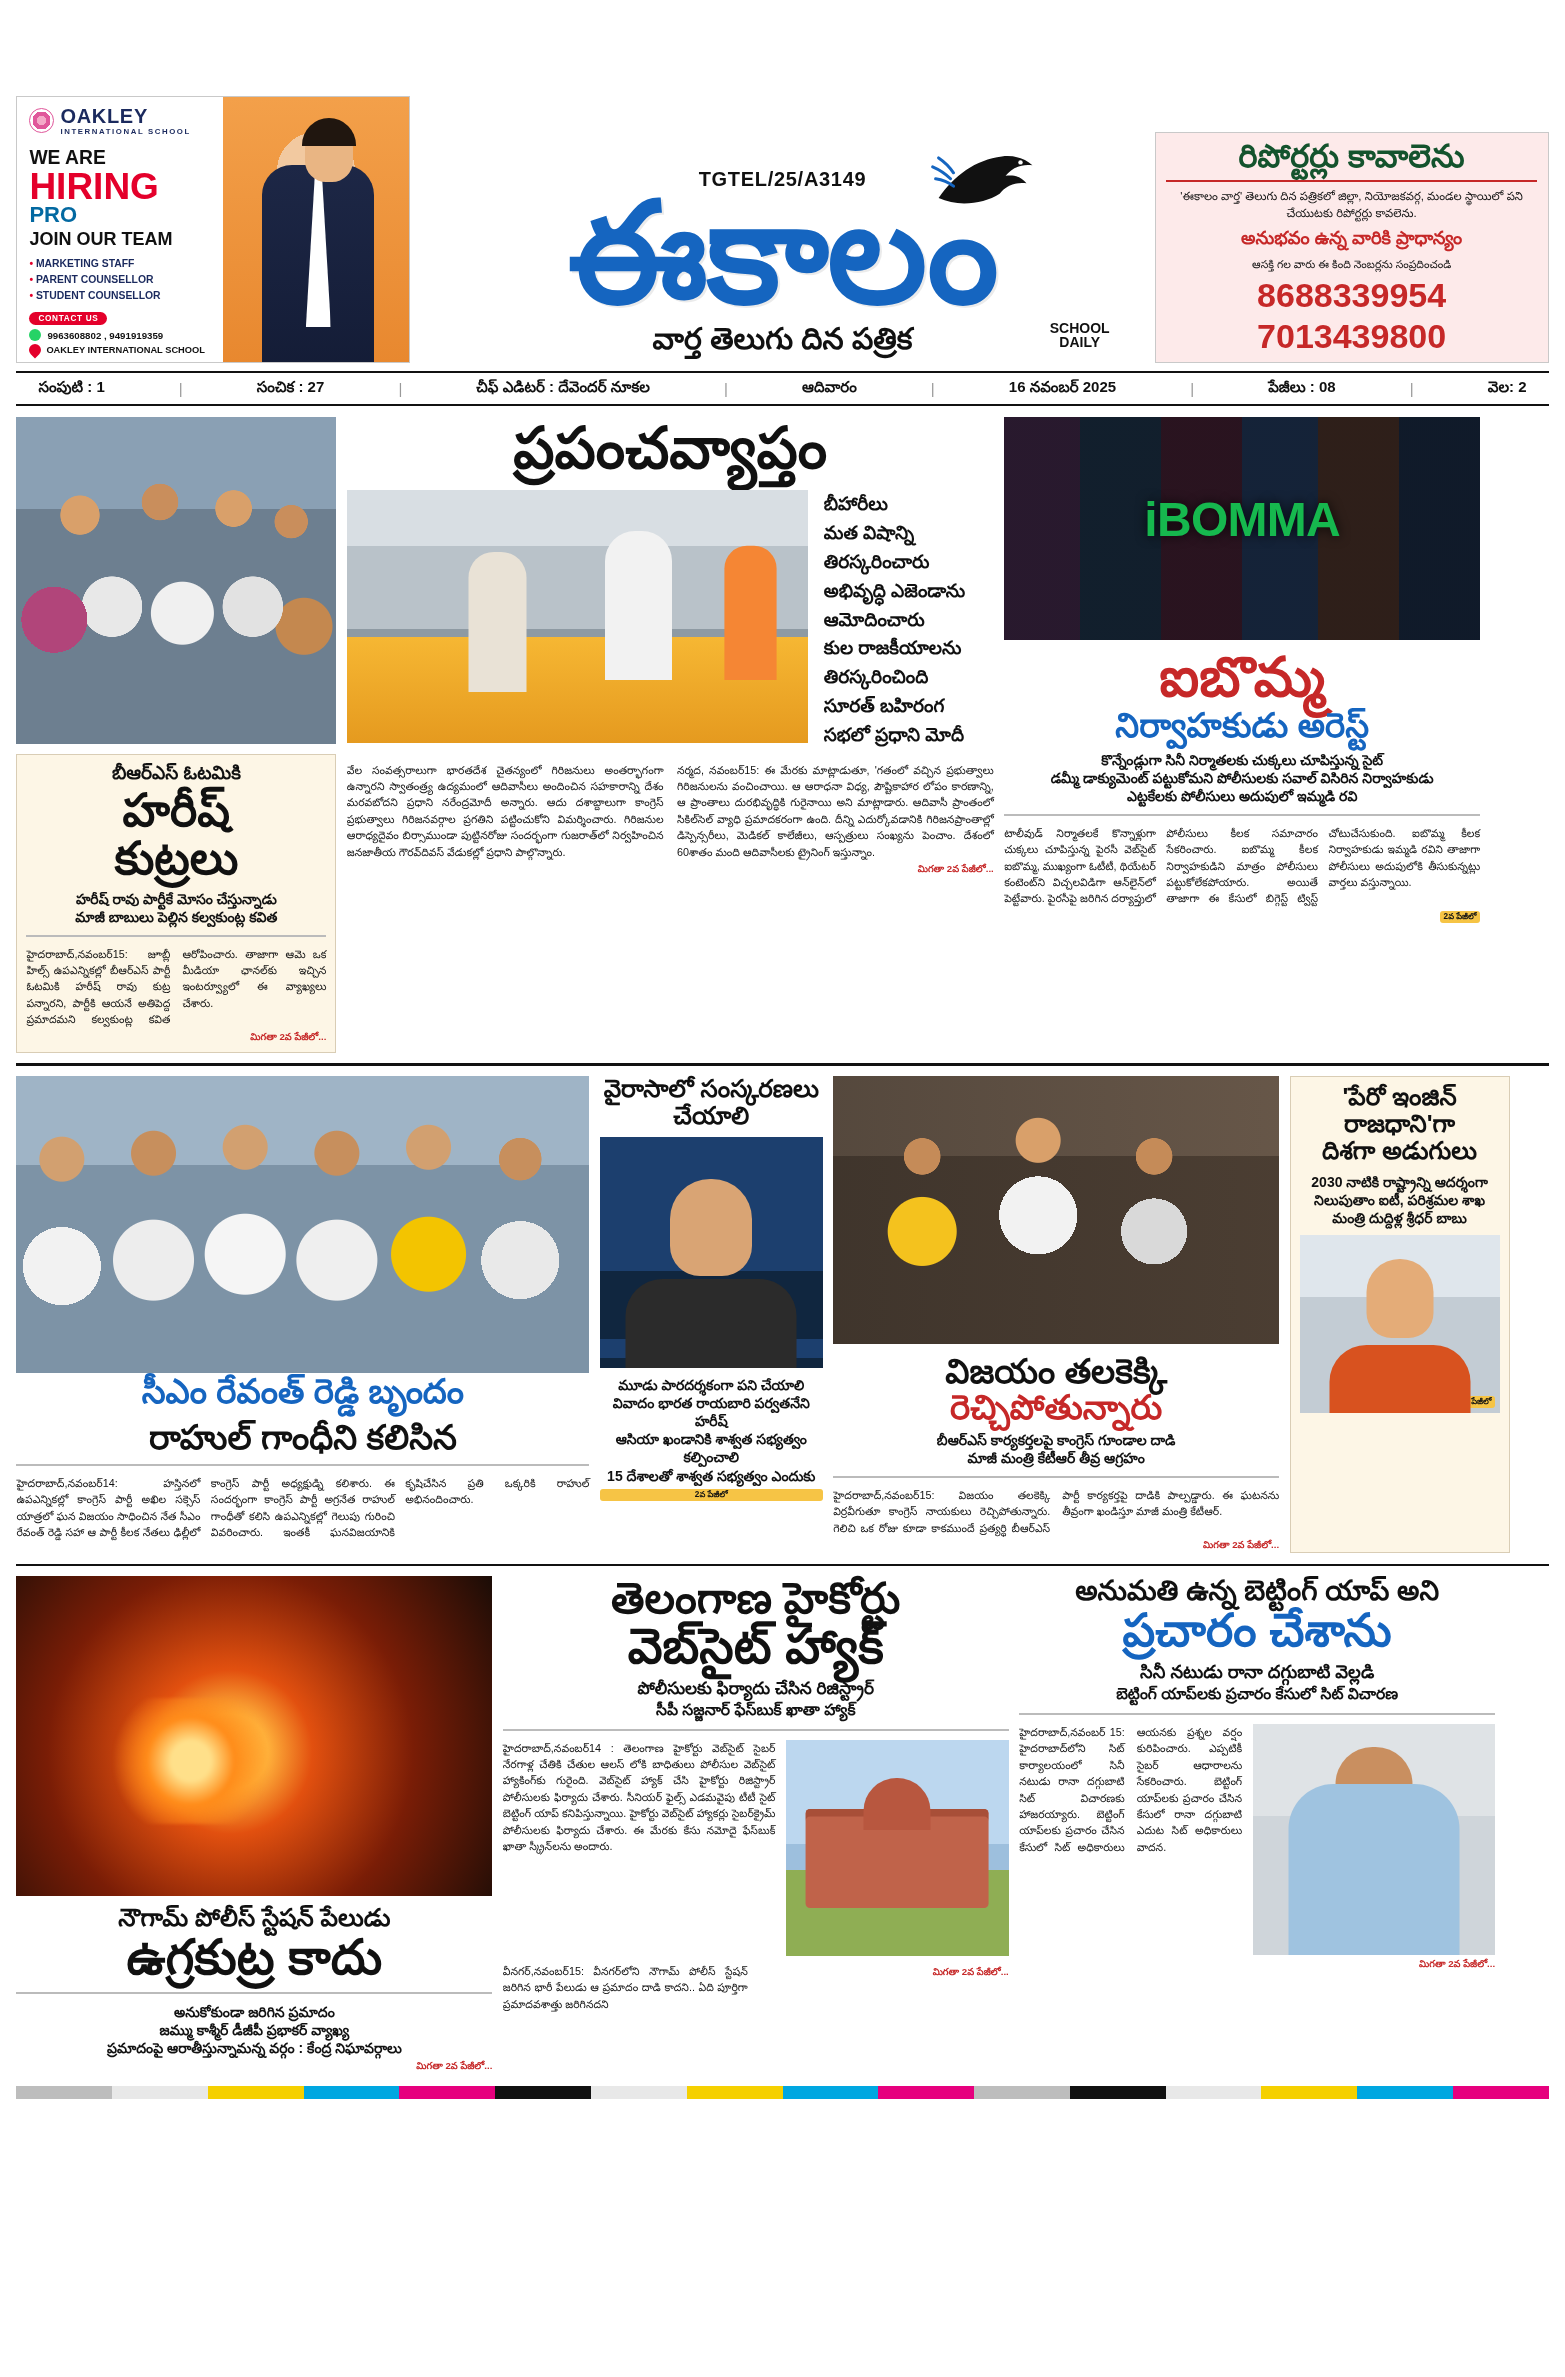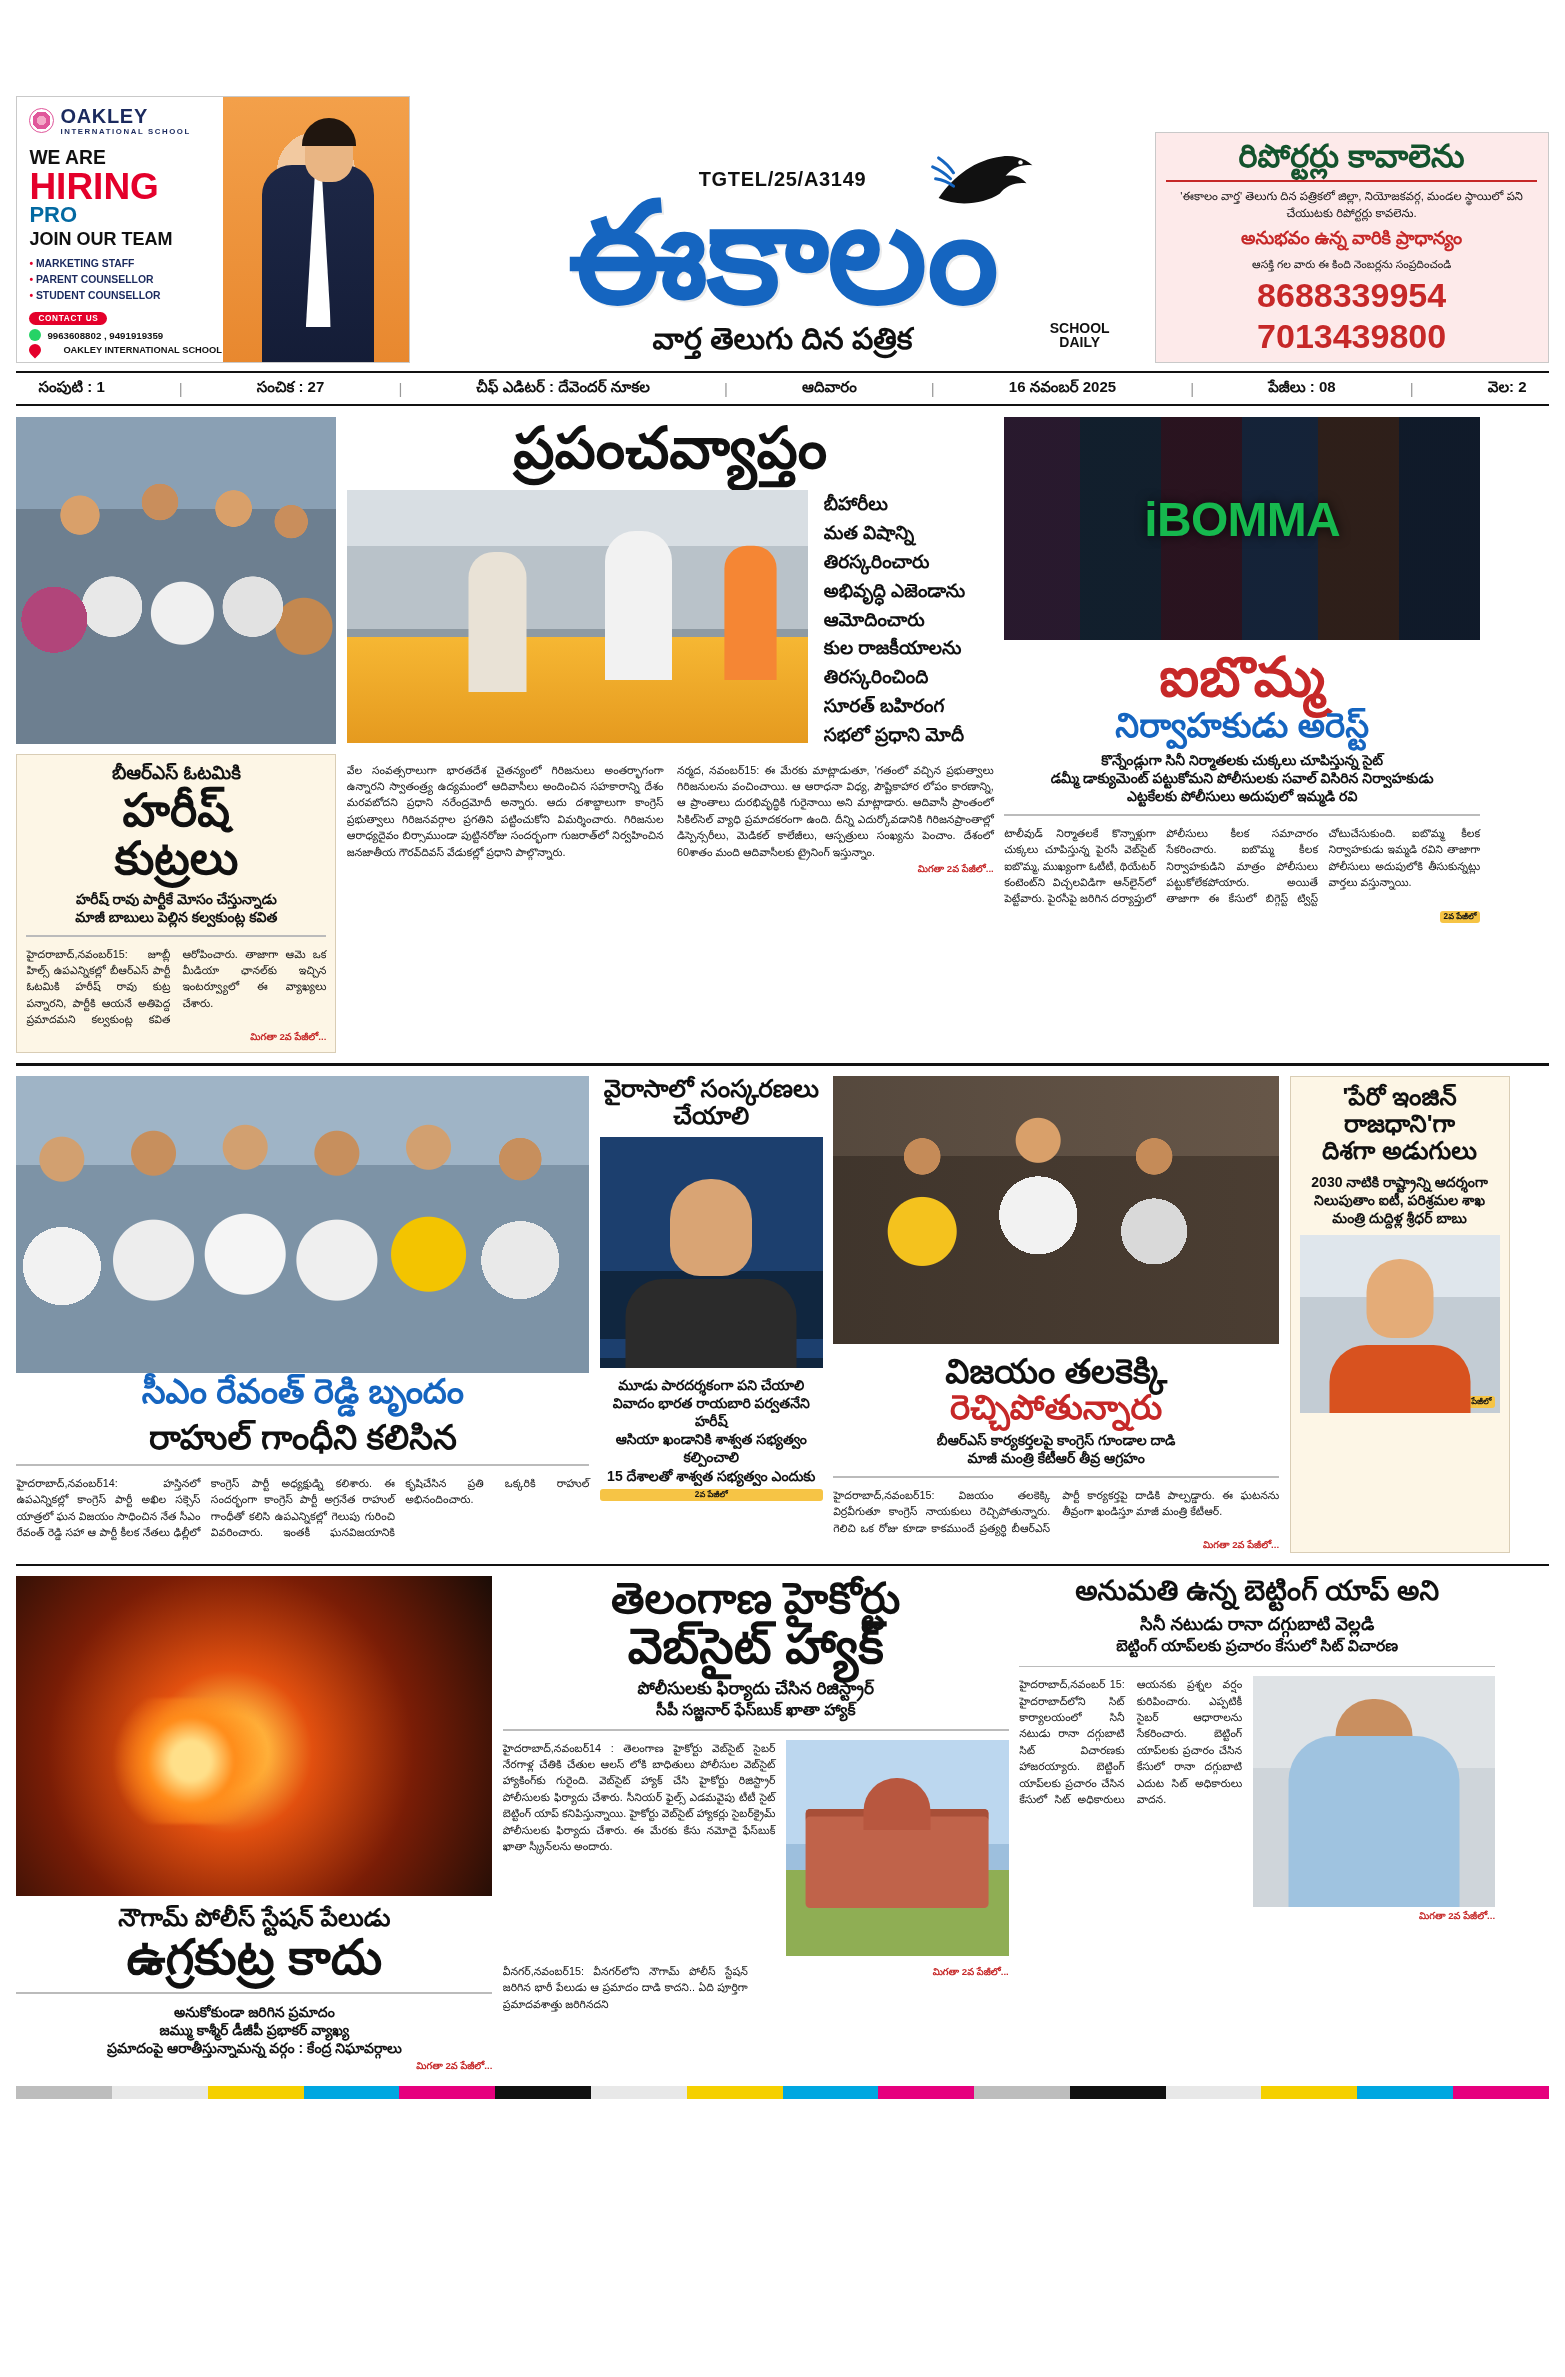--- a/index.html
+++ b/index.html
@@ -51,21 +51,21 @@
   .hiring { font-size: 37px; font-weight: bold; color: #e4002b; line-height: 0.95; }
   .pro { font-size: 22px; font-weight: bold; color: #0369a1; line-height: 1; }
   .join { font-size: 18px; font-weight: bold; margin-top: 3px; color:#111; }
   .ad-roles { margin-top: 6px; font-size: 10.4px; font-weight: bold; color: #1b2a5e; line-height: 1.55; }
   .ad-roles div::before { content: "\2022  "; color: #e4002b; }
   .contact-pill {
     display:inline-block; background:#e4002b; color:#fff; font-size: 8.2px; font-weight:bold;
     padding: 2.2px 9px; border-radius: 7.4px; margin-top: 7.4px; letter-spacing: 0.7px;
   }
   .ad-contact { font-size: 9.7px; font-weight: bold; margin-top: 4.5px; color:#111; display:flex; gap:6px; align-items:center;}
-  .ad-address { font-size: 9.3px; font-weight: bold; margin-top: 3px; color:#111; display:flex; gap:22px; align-items:center;}
+  .ad-address { font-size: 9.3px; font-weight: bold; margin-top: 3px; color:#111; display:flex; gap:5px; align-items:center;}
   .dot-ico { width:12px;height:12px;border-radius:50%;background:#25d366;display:inline-block; flex:none;}
   .dot-ico.pin { background:#e4002b; border-radius:50% 50% 50% 0; transform: rotate(-45deg); }
   .ad-left-photo {
     position:absolute; right:0; top:0; bottom:0; width: 186px;
     background:
       radial-gradient(circle at 50% 28%, #f2c9a0 0 39px, transparent 39px),
       linear-gradient(#f3a04a, #e8882f);
     overflow:hidden;
   }
   .ad-man {
@@ -521,20 +521,21 @@
       <div style="display:flex;gap:10.4px;margin-top:7.4px">
         <div class="body-t" style="width:245px">వీనగర్,నవంబర్15: వీనగర్‌లోని నౌగామ్ పోలీస్ స్టేషన్ జరిగిన భారీ పేలుడు ఆ ప్రమాదం దాడి కాదని.. ఏది పూర్తిగా ప్రమాదవశాత్తు జరిగినదని</div>
         <div style="flex:1" class="more">
           <span>మిగతా 2వ పేజీలో...</span>
         </div>
       </div>
     </div>
 
     <div class="col" style="width:476px">
       <div class="head-m" style="font-size:28px">అనుమతి ఉన్న బెట్టింగ్ యాప్ అని</div>
+      <div class="head-xl" style="font-size:46px;color:#1565c0">ప్రచారం చేశాను</div>
       <div class="sub-s" style="font-size:18px;margin-top:6px">సినీ నటుడు రానా దగ్గుబాటి వెల్లడి</div>
       <div class="sub-s" style="font-size:15.6px">బెట్టింగ్ యాప్‌లకు ప్రచారం కేసులో సిట్ విచారణ</div>
       <div class="hr-thin"></div>
       <div style="display:flex;gap:10.4px">
         <div class="body-t two-col-text" style="width:223px">హైదరాబాద్,నవంబర్ 15: హైదరాబాద్‌లోని సిట్ కార్యాలయంలో సినీ నటుడు రానా దగ్గుబాటి సిట్ విచారణకు హాజరయ్యారు. బెట్టింగ్ యాప్‌లకు ప్రచారం చేసిన కేసులో సిట్ అధికారులు ఆయనకు ప్రశ్నల వర్షం కురిపించారు. ఎప్పటికీ సైబర్ ఆధారాలను సేకరించారు. బెట్టింగ్ యాప్‌లకు ప్రచారం చేసిన కేసులో రానా దగ్గుబాటి ఎదుట సిట్ అధికారులు వాదన.</div>
         <div class="photo ph-rana" style="flex:1;height:231px"></div>
       </div>
       <div class="more">
         <span>మిగతా 2వ పేజీలో...</span>
       </div>

